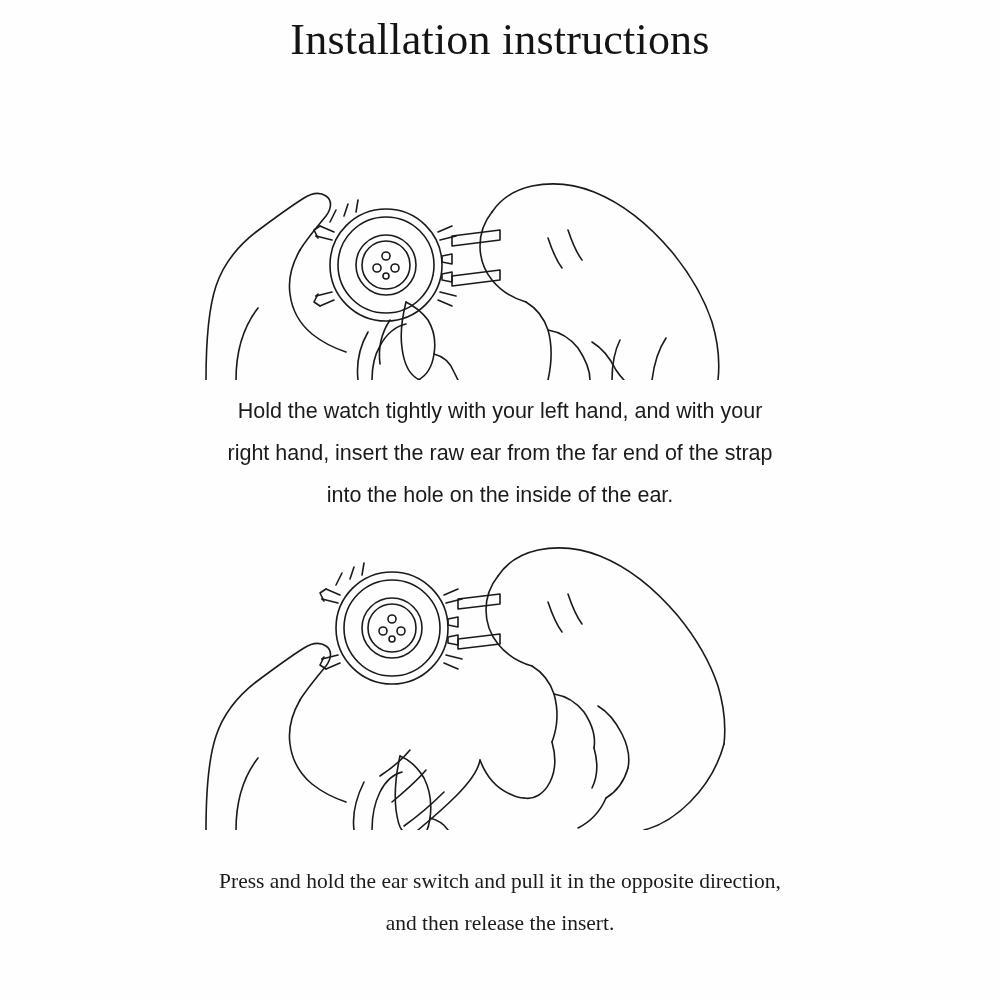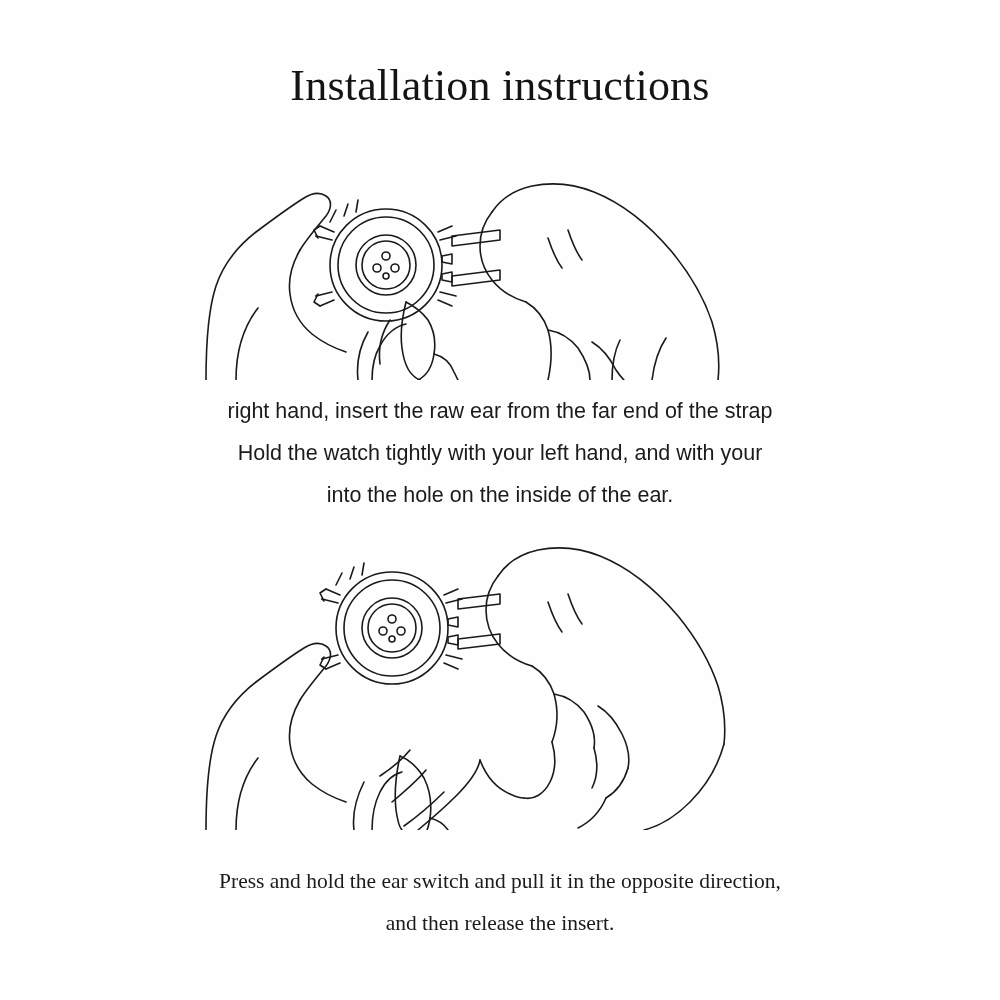--- a/index.html
+++ b/index.html
@@ -24,21 +24,20 @@
     position: absolute;
     top: 14px;
     left: 0;
     width: 1000px;
     text-align: center;
     font-size: 44px;
     font-weight: 400;
     letter-spacing: 0.2px;
     color: #141414;
     font-family: "Liberation Serif", serif;
-    margin-top: 46px;
   }
   .step {
     position: absolute;
     left: 0;
     width: 1000px;
   }
   .step-1 { top: 80px; }
   .step-2 { top: 520px; }
 
   .illustration {
@@ -132,22 +131,22 @@
 
           <path d="M548 158 C552 170 556 180 562 188"></path>
           <path d="M568 150 C572 162 576 172 582 180"></path>
           <path d="M612 300 C612 286 614 272 620 260"></path>
           <path d="M652 300 C654 284 658 270 666 258"></path>
         </g>
       </svg>
     </div>
 
     <div class="caption cap1">
+      <span class="ln">Hold the watch tightly with your left hand, and with your</span>
       <span class="ln">right hand, insert the raw ear from the far end of the strap</span>
-      <span class="ln">Hold the watch tightly with your left hand, and with your</span>
       <span class="ln">into the hole on the inside of the ear.</span>
     </div>
   </div>
 
   <div class="step step-2">
 
     <div class="illustration">
       <svg width="1000" height="310" viewBox="0 0 1000 310" fill="none" stroke="#1a1a1a" stroke-width="1.6" stroke-linecap="round" stroke-linejoin="round">
 
         <g>

